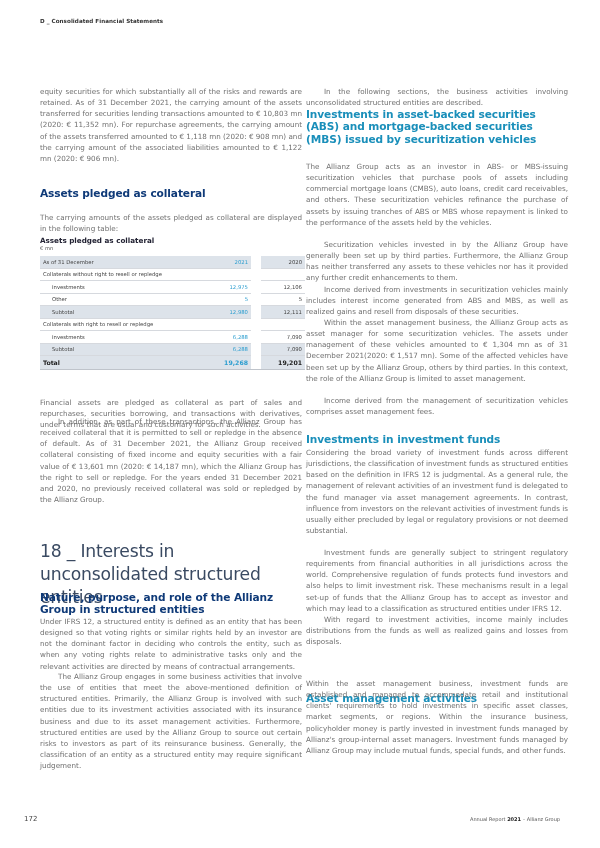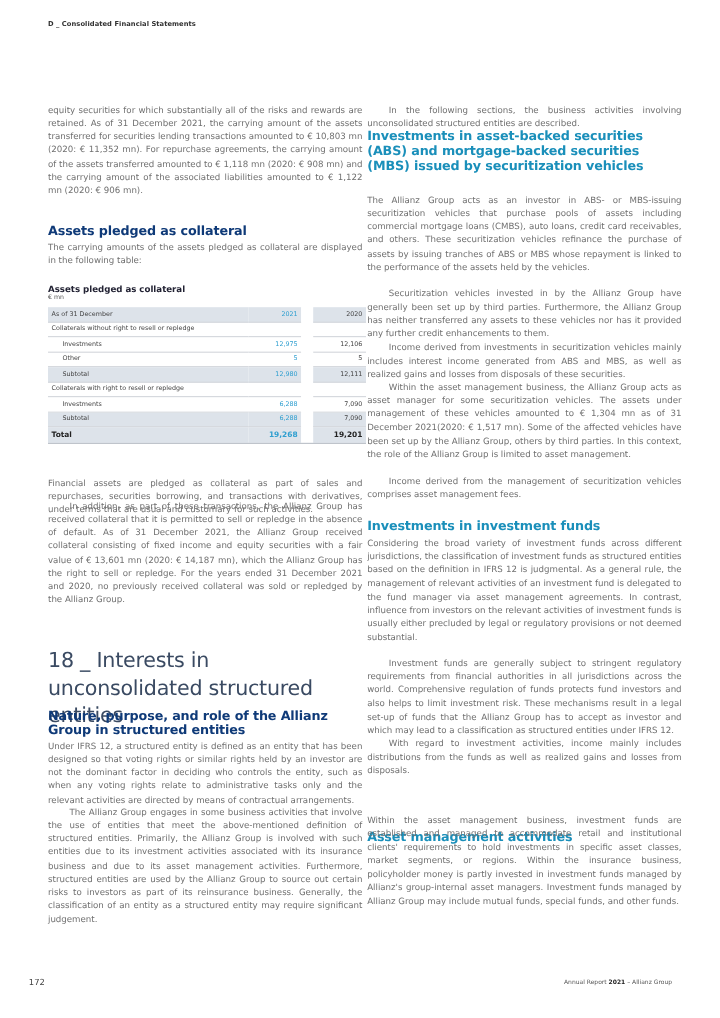--- a/index.html
+++ b/index.html
@@ -32,21 +32,21 @@
 </style>
 </head>
 <body>
 
 <div class="header-title">D _ Consolidated Financial Statements</div>
 
 <div class="col col-left">
   <p class="body" style="position:absolute; top:86px; width:262px;">equity securities for which substantially all of the risks and rewards are retained. As of 31 December 2021, the carrying amount of the assets transferred for securities lending transactions amounted to € 10,803 mn (2020: € 11,352 mn). For repurchase agreements, the carrying amount of the assets transferred amounted to € 1,118 mn (2020: € 908 mn) and the carrying amount of the associated liabilities amounted to € 1,122 mn (2020: € 906 mn).</p>
 
   <h3 class="sub" style="position:absolute; top:187px; width:262px;">Assets pledged as collateral</h3>
-  <p class="body" style="position:absolute; top:200px; width:262px;">The carrying amounts of the assets pledged as collateral are displayed in the following table:</p>
+  <p class="body" style="position:absolute; top:212px; width:262px;">The carrying amounts of the assets pledged as collateral are displayed in the following table:</p>
 
   <div style="position:absolute; top:236px;">
     <div class="tbl-title">Assets pledged as collateral</div>
     <div class="tbl-unit">€ mn</div>
     <table class="assets" style="margin-top:5px;">
       <tbody>
           <tr class="shade">
         <td class="label">As of 31 December</td>
         <td class="num c2021">2021</td>
         <td class="gap"></td>
@@ -115,21 +115,21 @@
   <p class="body" style="position:absolute; top:616px; width:262px;">Under IFRS 12, a structured entity is defined as an entity that has been designed so that voting rights or similar rights held by an investor are not the dominant factor in deciding who controls the entity, such as when any voting rights relate to administrative tasks only and the relevant activities are directed by means of contractual arrangements.</p>
   <p class="body indent" style="position:absolute; top:671px; width:262px;">The Allianz Group engages in some business activities that involve the use of entities that meet the above-mentioned definition of structured entities. Primarily, the Allianz Group is involved with such entities due to its investment activities associated with its insurance business and due to its asset management activities. Furthermore, structured entities are used by the Allianz Group to source out certain risks to investors as part of its reinsurance business. Generally, the classification of an entity as a structured entity may require significant judgement.</p>
 </div>
 
 <div class="col col-right">
   <p class="body indent" style="position:absolute; top:86px; width:262px;">In the following sections, the business activities involving unconsolidated structured entities are described.</p>
 
   <h3 class="sub teal" style="position:absolute; top:108px; width:262px;">Investments in asset-backed securities (ABS) and mortgage-backed securities (MBS) issued by securitization vehicles</h3>
   <p class="body" style="position:absolute; top:161px; width:262px;">The Allianz Group acts as an investor in ABS- or MBS-issuing securitization vehicles that purchase pools of assets including commercial mortgage loans (CMBS), auto loans, credit card receivables, and others. These securitization vehicles refinance the purchase of assets by issuing tranches of ABS or MBS whose repayment is linked to the performance of the assets held by the vehicles.</p>
   <p class="body indent" style="position:absolute; top:239px; width:262px;">Securitization vehicles invested in by the Allianz Group have generally been set up by third parties. Furthermore, the Allianz Group has neither transferred any assets to these vehicles nor has it provided any further credit enhancements to them.</p>
-  <p class="body indent" style="position:absolute; top:284px; width:262px;">Income derived from investments in securitization vehicles mainly includes interest income generated from ABS and MBS, as well as realized gains and losses from disposals of these securities.</p>
+  <p class="body indent" style="position:absolute; top:284px; width:262px;">Income derived from investments in securitization vehicles mainly includes interest income generated from ABS and MBS, as well as realized gains and resell from disposals of these securities.</p>
   <p class="body indent" style="position:absolute; top:317px; width:262px;">Within the asset management business, the Allianz Group acts as asset manager for some securitization vehicles. The assets under management of these vehicles amounted to € 1,304 mn as of 31 December 2021(2020: € 1,517 mn). Some of the affected vehicles have been set up by the Allianz Group, others by third parties. In this context, the role of the Allianz Group is limited to asset management.</p>
   <p class="body indent" style="position:absolute; top:395px; width:262px;">Income derived from the management of securitization vehicles comprises asset management fees.</p>
 
   <h3 class="sub teal" style="position:absolute; top:433px; width:262px;">Investments in investment funds</h3>
   <p class="body" style="position:absolute; top:447px; width:262px;">Considering the broad variety of investment funds across different jurisdictions, the classification of investment funds as structured entities based on the definition in IFRS 12 is judgmental. As a general rule, the management of relevant activities of an investment fund is delegated to the fund manager via asset management agreements. In contrast, influence from investors on the relevant activities of investment funds is usually either precluded by legal or regulatory provisions or not deemed substantial.</p>
   <p class="body indent" style="position:absolute; top:547px; width:262px;">Investment funds are generally subject to stringent regulatory requirements from financial authorities in all jurisdictions across the world. Comprehensive regulation of funds protects fund investors and also helps to limit investment risk. These mechanisms result in a legal set-up of funds that the Allianz Group has to accept as investor and which may lead to a classification as structured entities under IFRS 12.</p>
   <p class="body indent" style="position:absolute; top:614px; width:262px;">With regard to investment activities, income mainly includes distributions from the funds as well as realized gains and losses from disposals.</p>
 
   <h3 class="sub teal" style="position:absolute; top:692px; width:262px;">Asset management activities</h3>
   <p class="body" style="position:absolute; top:678px; width:262px;">Within the asset management business, investment funds are established and managed to accommodate retail and institutional clients' requirements to hold investments in specific asset classes, market segments, or regions. Within the insurance business, policyholder money is partly invested in investment funds managed by Allianz's group-internal asset managers. Investment funds managed by Allianz Group may include mutual funds, special funds, and other funds.</p>

